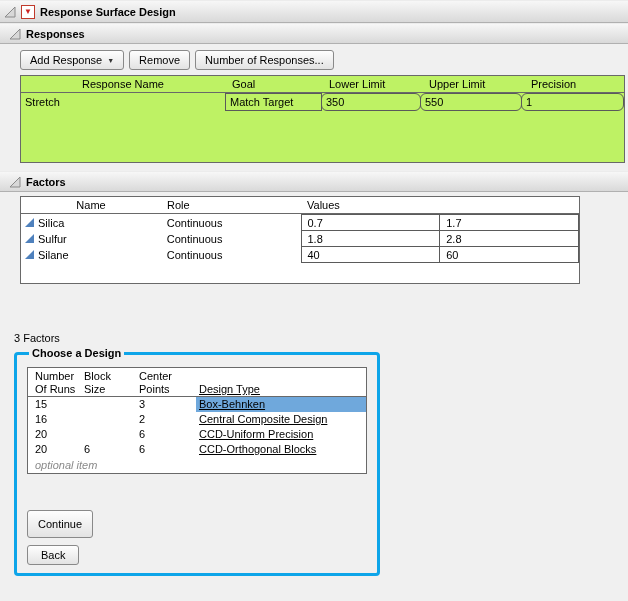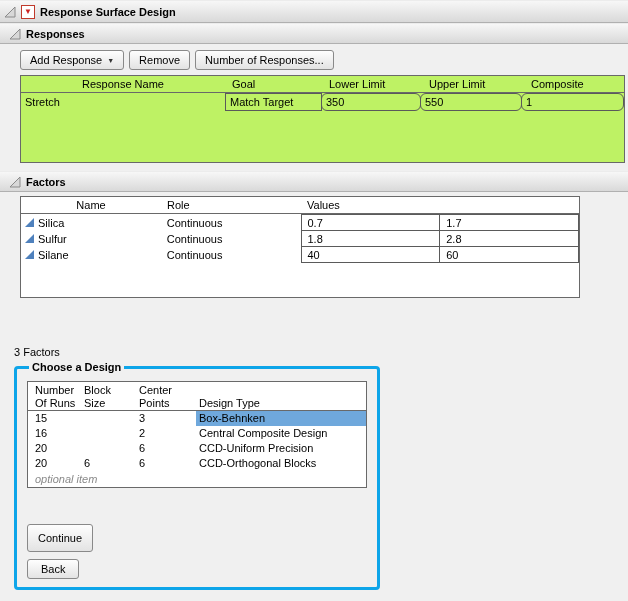--- a/index.html
+++ b/index.html
@@ -62,21 +62,21 @@
   .rtable .c.imp   { flex: 1; }
   .rtable .trow { display: flex; height: 18px; }
   .rtable .trow .c { display: flex; align-items: center; padding-left: 4px; }
   .rtable .trow .box { border: 1px solid #5a5a5a; text-align: center; }
   .rtable .trow .box + .box { margin-left: -1px; border-radius: 6px; }
 
   
   .ftable {
     width: 560px; margin-left: 20px;
     background: #fff; border: 1px solid #696969;
-    height: 102px;
+    height: 88px;
   }
   .ftable .thead { display: flex; height: 17px; align-items: center; border-bottom: 1px solid #696969; }
   .ftable .c.fname { width: 140px; text-align: center; }
   .ftable .c.frole { width: 140px; padding-left: 6px; }
   .ftable .c.fval  { width: 140px; padding-left: 6px; }
   .ftable .frow { display: flex; height: 17px; }
   .ftable .frow + .frow { margin-top: -1px; }
   .ftable .frow .c { display: flex; align-items: center; }
   .ftable .frow .c.fname { text-align: center; padding-left: 4px; gap: 4px; }
   .ftable .frow .box { border: 1px solid #5a5a5a; }
@@ -98,21 +98,21 @@
   }
   fieldset.choose legend { font-weight: bold; padding: 0 3px; margin-left: 2px; }
 
   .dtable { width: 340px; background: #fff; border: 1px solid #696969; margin-top: 4px; }
   .dtable .dhead { display: flex; border-bottom: 1px solid #696969; padding-top: 2px; }
   .dtable .dhead .hc { display: flex; flex-direction: column; justify-content: flex-end; }
   .dtable .dhead .hc div { height: 13px; line-height: 13px; }
   .c.runs  { width: 53px; padding-left: 7px; }
   .c.block { width: 55px; padding-left: 3px; }
   .c.center{ width: 60px; padding-left: 3px; }
-  .c.type  { flex: 1; padding-left: 3px; }
+  .c.type  { flex: 1; padding-left: 3px; text-decoration: underline; }
   .dtable .drow { display: flex; height: 15px; line-height: 15px; }
   .dtable .drow .sel { background: #6fa8dc; }
   .dtable .optrow { height: 16px; line-height: 16px; font-style: italic; color: #8a8a8a; padding-left: 7px; }
 
   .design-btns { margin-top: 36px; display: flex; flex-direction: column; align-items: flex-start; gap: 7px; }
   .design-btns .btn.continue { padding: 13px 10px; }
   .design-btns .btn.back { padding: 0 13px; }
 </style>
 </head>
 <body>
@@ -144,21 +144,21 @@
   <button class="btn">Remove</button>
   <button class="btn">Number of Responses...</button>
 </div>
 
 <div class="rtable">
   <div class="thead">
     <div class="c name">Response Name</div>
     <div class="c goal">Goal</div>
     <div class="c low">Lower Limit</div>
     <div class="c up">Upper Limit</div>
-    <div class="c imp">Composite</div>
+    <div class="c imp">Precision</div>
   </div>
   <div class="trow">
     <div class="c name" style="text-align:left;">Stretch</div>
     <div class="c goal box">Match Target</div>
     <div class="c low box">350</div>
     <div class="c up box">550</div>
     <div class="c imp box">1</div>
   </div>
 </div>
 

